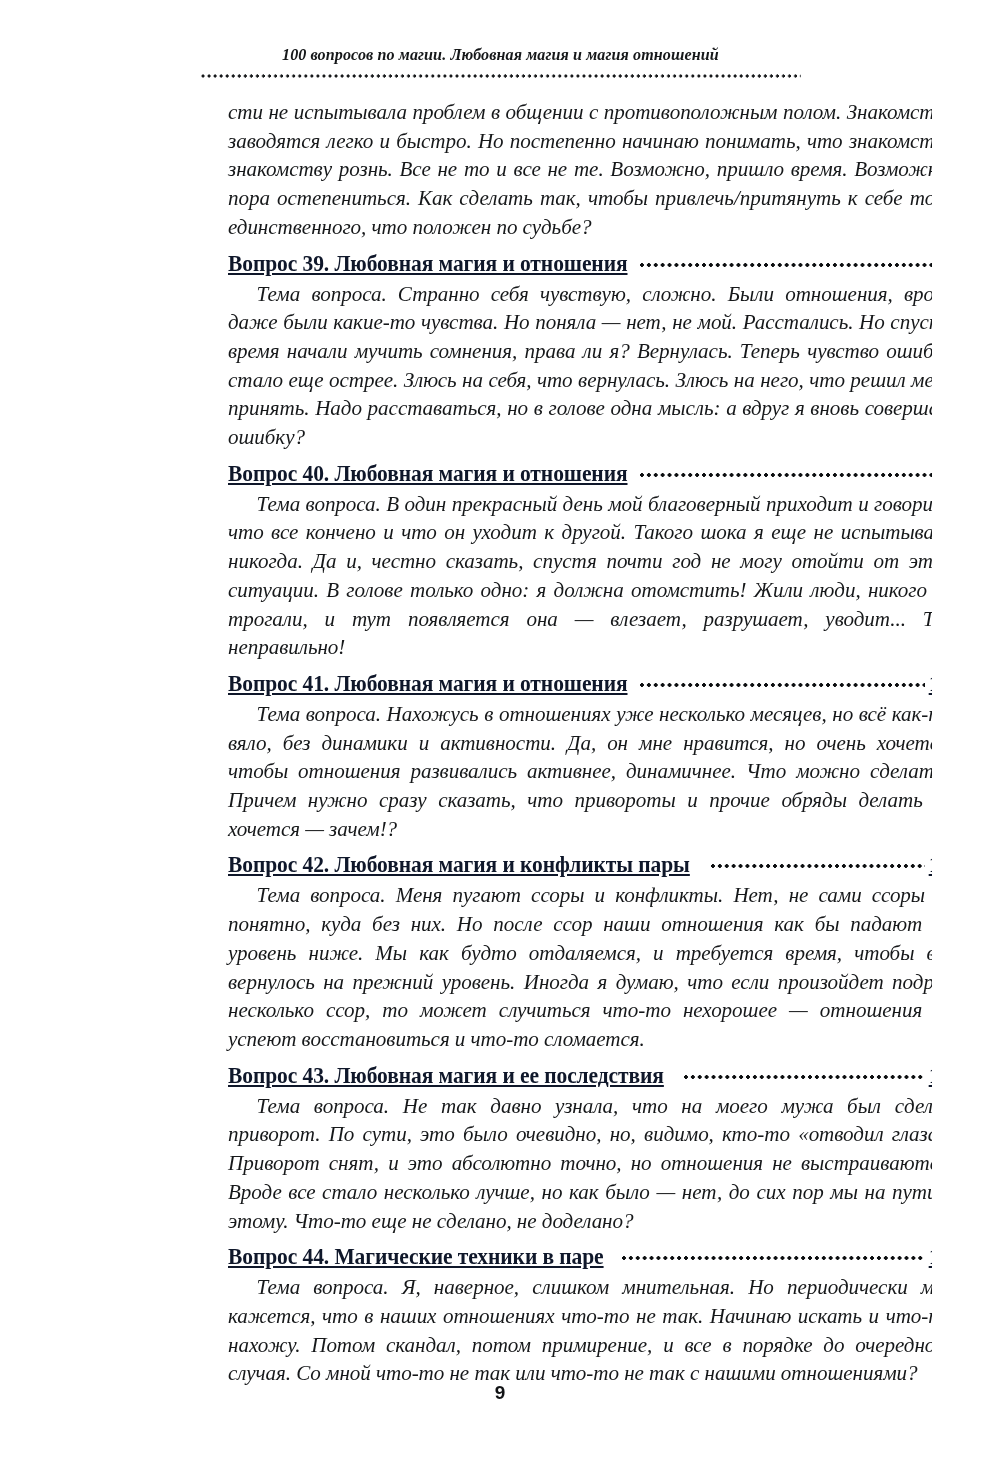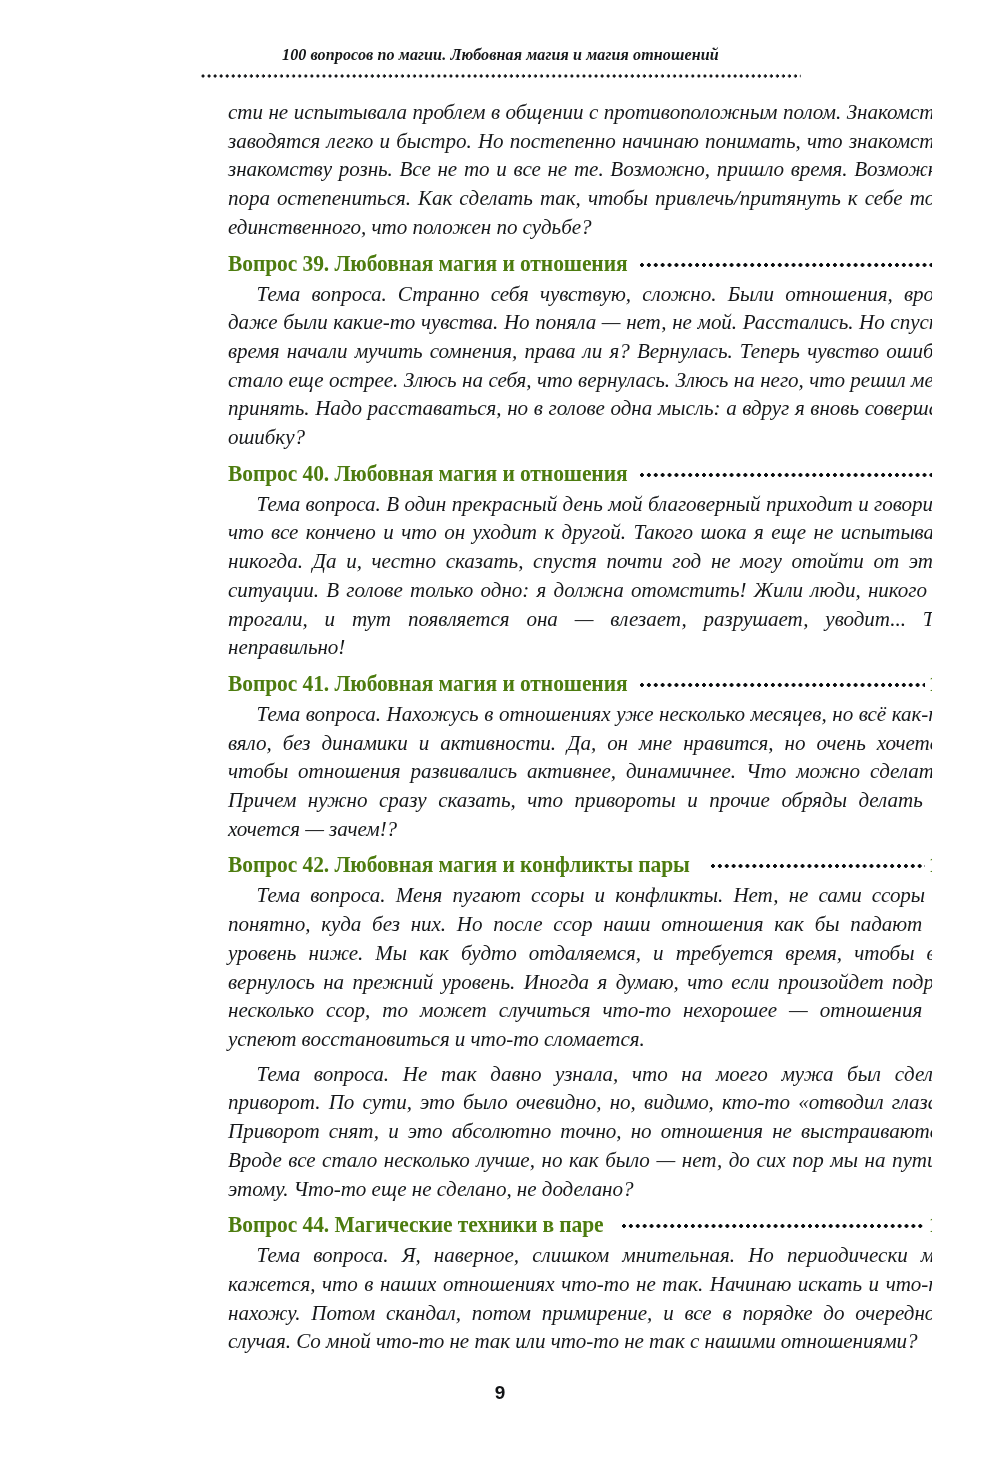--- a/index.html
+++ b/index.html
@@ -80,23 +80,24 @@
   
   .q-entry { margin-top: 6px; }
   .q-head {
     display: flex;
     align-items: baseline;
     width: 100%;
     font-weight: 700;
     font-style: normal;
     font-size: 22.2px;
     line-height: 30px;
-    color: #4d7c0f;
+    color: #0f172a;
     white-space: nowrap;
     overflow: hidden;
+    text-decoration: underline;
   }
   .q-head .q-label {
     flex: 0 0 auto;
     letter-spacing: -0.1px;
     transform: scaleX(0.97);
     transform-origin: left bottom;
   }
   .q-head .q-gap {
     flex: 0 0 auto;
     width: 0px;
@@ -188,20 +189,26 @@
       <div class="q-head with-space">
         <span class="q-label">Вопрос 42. Любовная магия и конфликты пары</span>
         <span class="q-gap"></span>
         <span class="q-dots"></span>
         <span class="q-page">104</span>
       </div>
       <p class="body-par topic">Тема вопроса. Меня пугают ссоры и конфликты. Нет, не сами ссоры — понятно, куда без них. Но после ссор наши отношения как бы падают на уровень ниже. Мы как будто отдаляемся, и требуется время, чтобы всё вернулось на прежний уровень. Иногда я думаю, что если произойдет подряд несколько ссор, то может случиться что-то нехорошее — отношения не успеют восстановиться и что-то сломается.</p>
     </div>
 
     <div class="q-entry">
+      <div class="q-head with-space">
+        <span class="q-label">Вопрос 43. Любовная магия и ее последствия</span>
+        <span class="q-gap"></span>
+        <span class="q-dots"></span>
+        <span class="q-page">107</span>
+      </div>
       <p class="body-par topic">Тема вопроса. Не так давно узнала, что на моего мужа был сделан приворот. По сути, это было очевидно, но, видимо, кто-то «отводил глаза». Приворот снят, и это абсолютно точно, но отношения не выстраиваются. Вроде все стало несколько лучше, но как было — нет, до сих пор мы на пути к этому. Что-то еще не сделано, не доделано?</p>
     </div>
 
     <div class="q-entry">
       <div class="q-head with-space">
         <span class="q-label">Вопрос 44. Магические техники в паре</span>
         <span class="q-gap"></span>
         <span class="q-dots"></span>
         <span class="q-page">172</span>
       </div>

